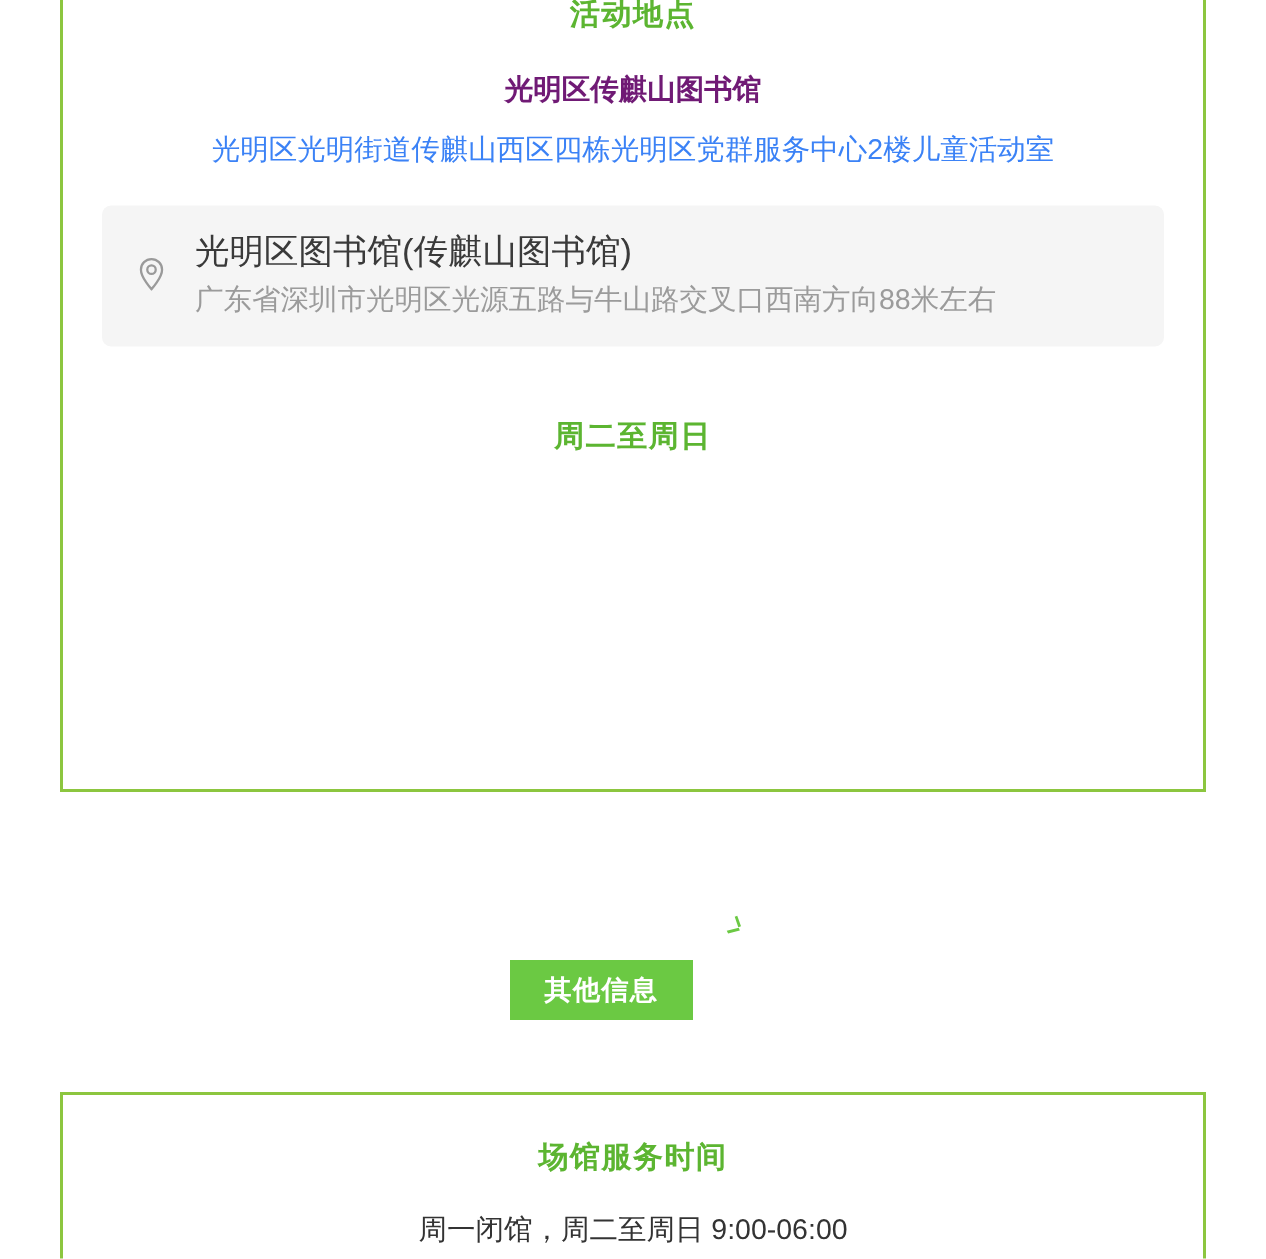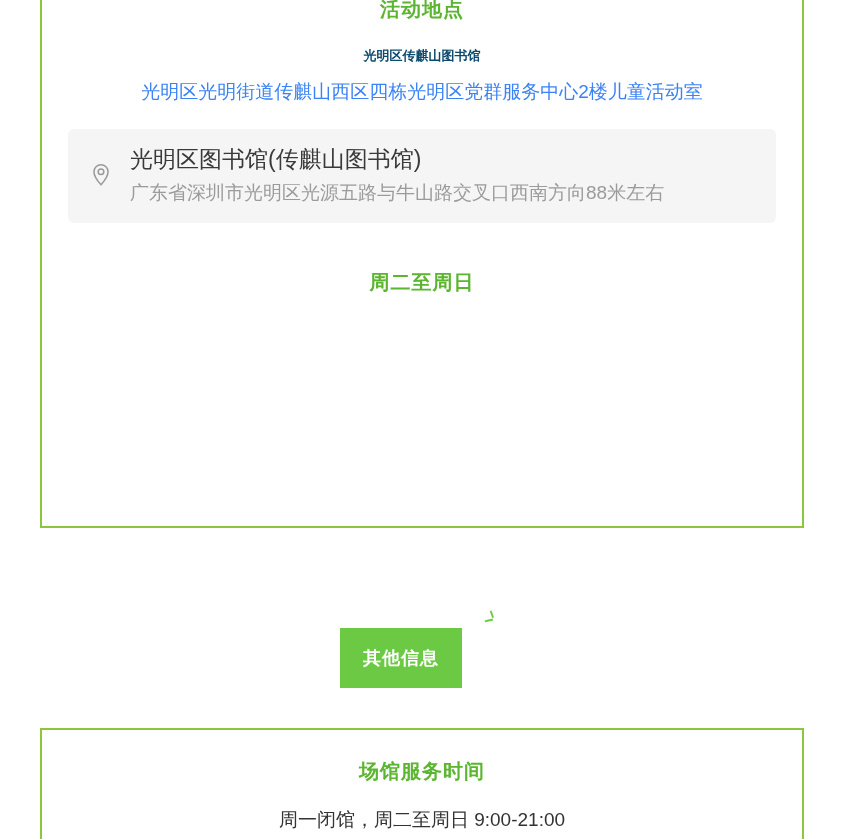--- a/index.html
+++ b/index.html
@@ -41,22 +41,22 @@
 
   .section-title {
     text-align: center;
     color: #5cb531;
     font-size: 20px;
     font-weight: bold;
     letter-spacing: 1px;
   }
   .venue-name {
     text-align: center;
-    color: #0c4a6e;
-    font-size: 13px;
+    color: #701a75;
+    font-size: 19px;
     font-weight: bold;
     margin-top: 24px;
   }
   .venue-address {
     text-align: center;
     color: #3b82f6;
     font-size: 19px;
     margin-top: 14px;
   }
 
@@ -115,23 +115,23 @@
   .tag-wrap {
     position: absolute;
     left: 340px;
     top: 624px;
     width: 160px;
     height: 54px;
   }
   .tag-btn {
     position: absolute;
     left: 0;
-    top: 4px;
+    top: 16px;
     width: 122px;
-    height: 60px;
+    height: 40px;
     background: #6bc943;
     color: #ffffff;
     font-size: 18px;
     font-weight: bold;
     display: flex;
     align-items: center;
     justify-content: center;
     letter-spacing: 1px;
     border: none;
     font-family: "Liberation Sans", sans-serif;
@@ -191,16 +191,16 @@
     <div class="tag-spark">
       <svg width="28" height="28" viewBox="0 0 28 28" fill="currentColor">
         <path d="M19.5 2.5 L22 9.5 L20.2 10.1 L17.8 3.2 Z"></path>
         <path d="M12.5 12.5 L20.5 10.5 L21.2 12.4 L13.4 14.3 Z"></path>
       </svg>
     </div>
   </div>
 
   <div class="card card-bottom">
     <div class="section-title hours-title">场馆服务时间</div>
-    <div class="hours-text">周一闭馆，周二至周日 9:00-21:00</div>
+    <div class="hours-text">周一闭馆，周二至周日 9:00-06:00</div>
   </div>
 
 </div>
 
 </body></html>

